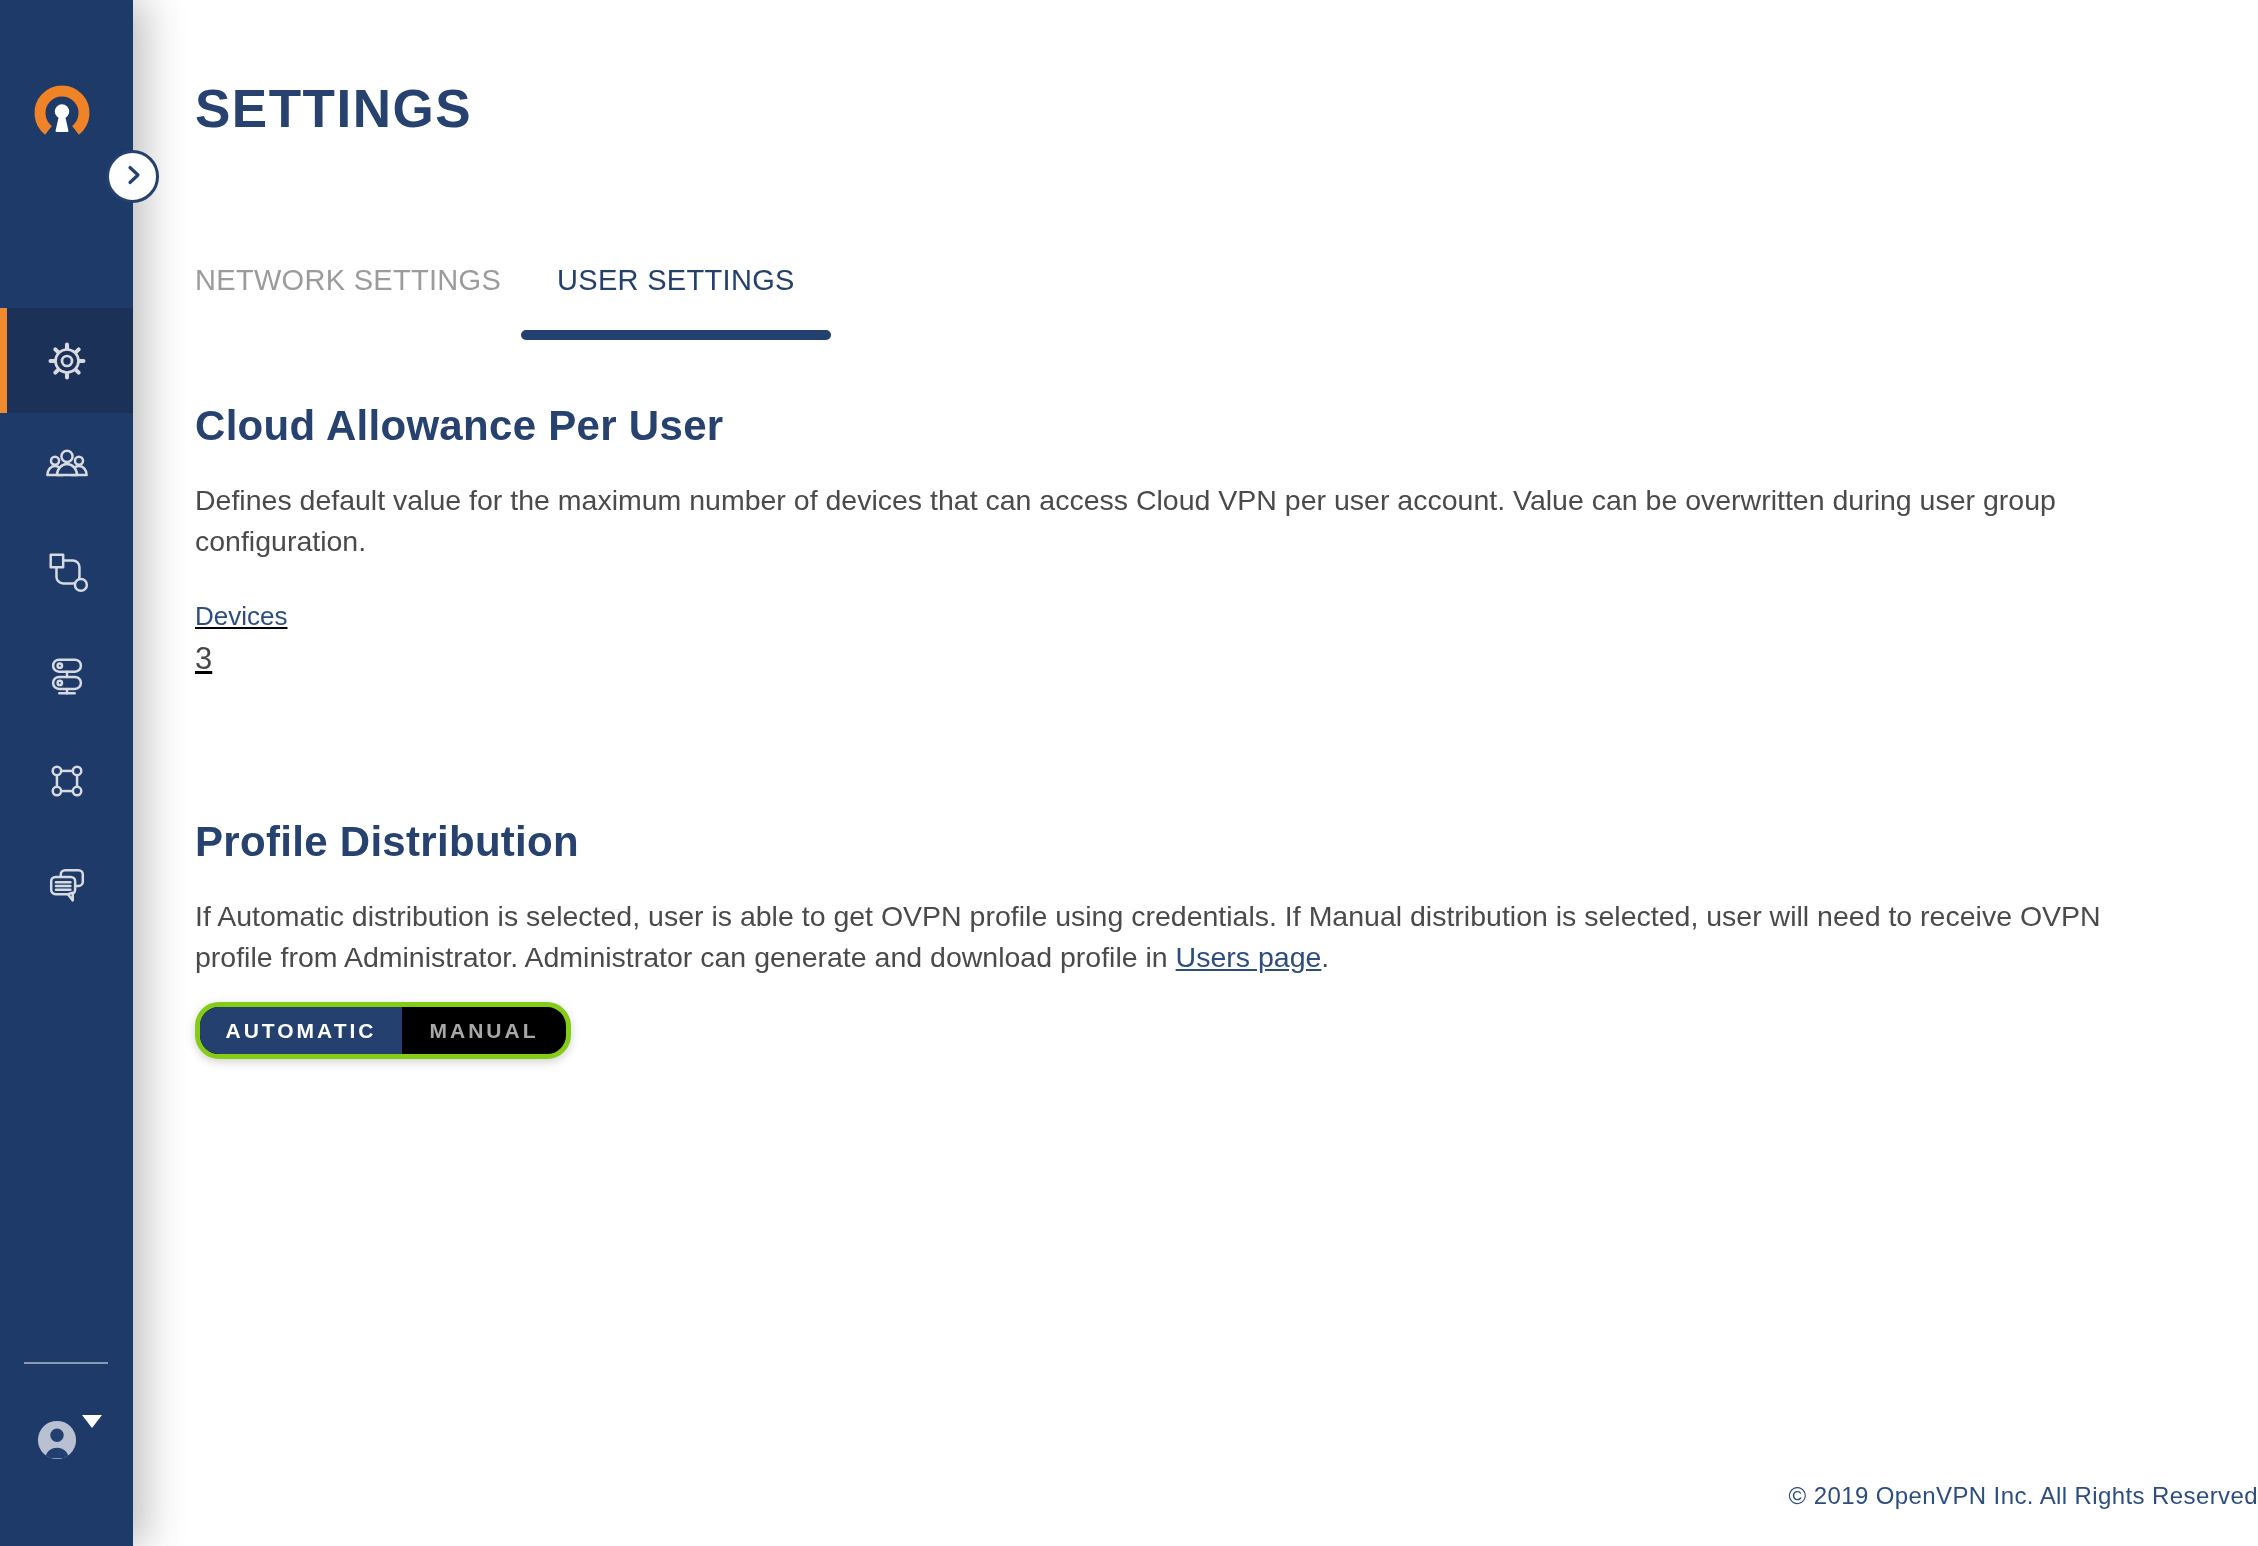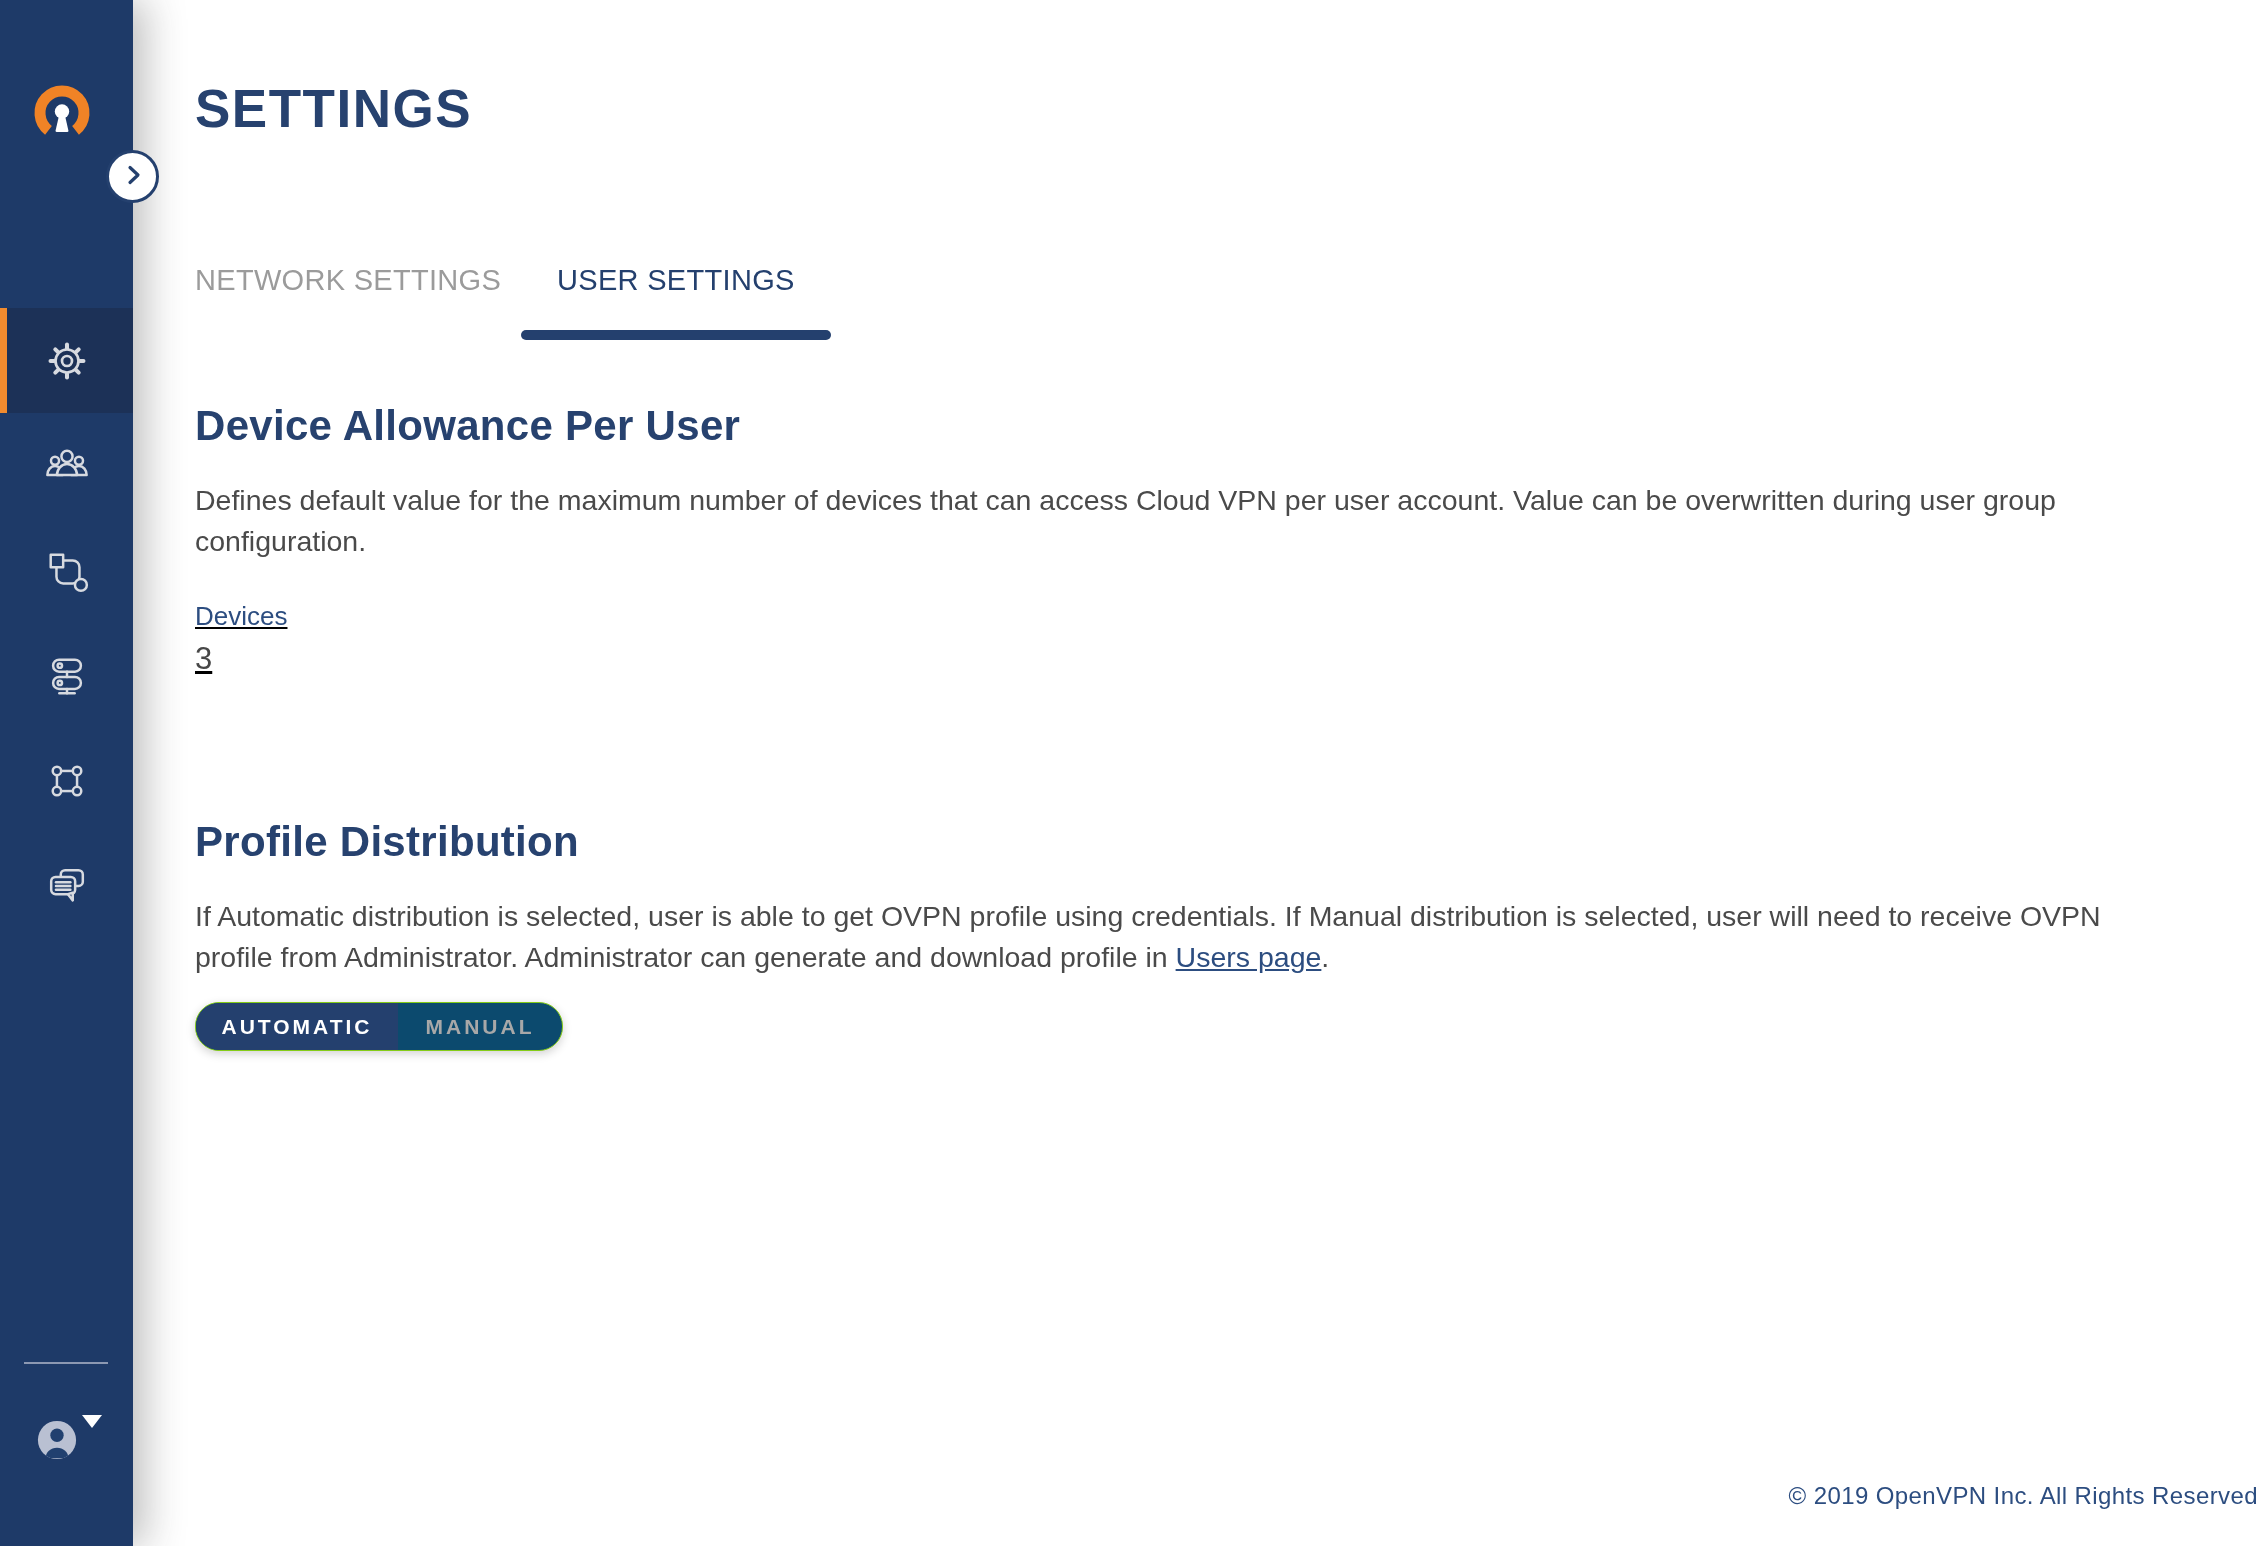--- a/index.html
+++ b/index.html
@@ -49,21 +49,21 @@
   .section-1{top:400px;}
   .section-2{top:816px;}
   .section-title{font-size:42px;font-weight:700;letter-spacing:0.3px;color:#27426F;line-height:52px;margin:0;}
   .section-desc{margin:28px 0 0 0;font-size:28.5px;line-height:41px;color:#4A4A4A;max-width:1910px;}
   .inline-link{color:#2C4D80;text-decoration:underline;cursor:pointer;margin-top:8px;}
   .field{margin-top:38px;text-decoration:underline;}
   .field-label{font-size:26px;color:#2C4D80;line-height:32px;}
   .field-value{font-size:31px;color:#474747;line-height:38px;margin-top:8px;}
   .toggle{
     display:inline-flex;margin-top:24px;height:47px;border-radius:24px;overflow:hidden;
-    background:#0c4a6e;box-shadow:0 3px 10px rgba(0,0,0,0.18);border:1px solid #84cc16;box-sizing:content-box;
+    background:#000000;box-shadow:0 3px 10px rgba(0,0,0,0.18);border:5px solid #84cc16;box-sizing:content-box;
   }
   .toggle-opt{
     border:none;background:transparent;font-family:inherit;font-size:21px;font-weight:700;
     letter-spacing:3px;color:#A8A8A8;width:164px;cursor:pointer;height:47px;
   }
   .toggle-opt.selected{background:#24406E;color:#fff;width:202px;}
   .footer{position:absolute;left:0;right:0;bottom:36px;text-align:right;font-size:24px;letter-spacing:0.4px;color:#2C4D80;}
 </style>
 </head>
 <body>
@@ -205,21 +205,21 @@
 
     <div class="tabs">
       <div class="tab">NETWORK SETTINGS</div>
       <div class="tab active">
         <span>USER SETTINGS</span>
         <span class="tab-underline"></span>
       </div>
     </div>
 
     <section class="section section-1">
-      <h2 class="section-title">Device Allowance Per User</h2>
+      <h2 class="section-title">Cloud Allowance Per User</h2>
       <p class="section-desc">Defines default value for the maximum number of devices that can access Cloud VPN per user account. Value can be overwritten during user group configuration.</p>
       <div class="field">
         <div class="field-label">Devices</div>
         <div class="field-value">3</div>
       </div>
     </section>
 
     <section class="section section-2">
       <h2 class="section-title">Profile Distribution</h2>
       <p class="section-desc"><span>If Automatic distribution is selected, user is able to get OVPN profile using credentials. If Manual distribution is selected, user will need to receive OVPN profile from Administrator. Administrator can generate and download profile in </span><a class="inline-link">Users page</a><span>.</span></p>

